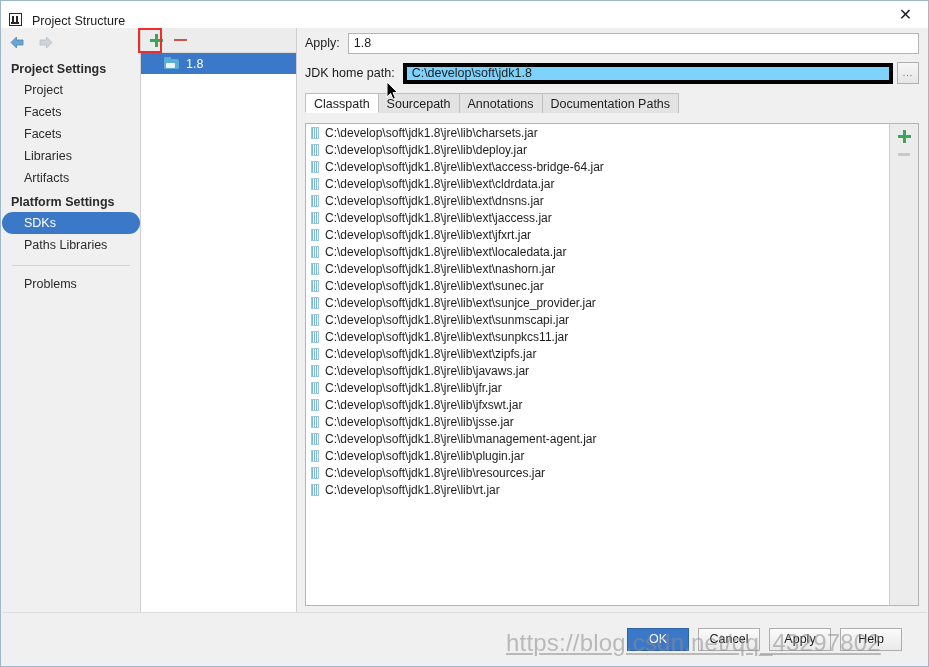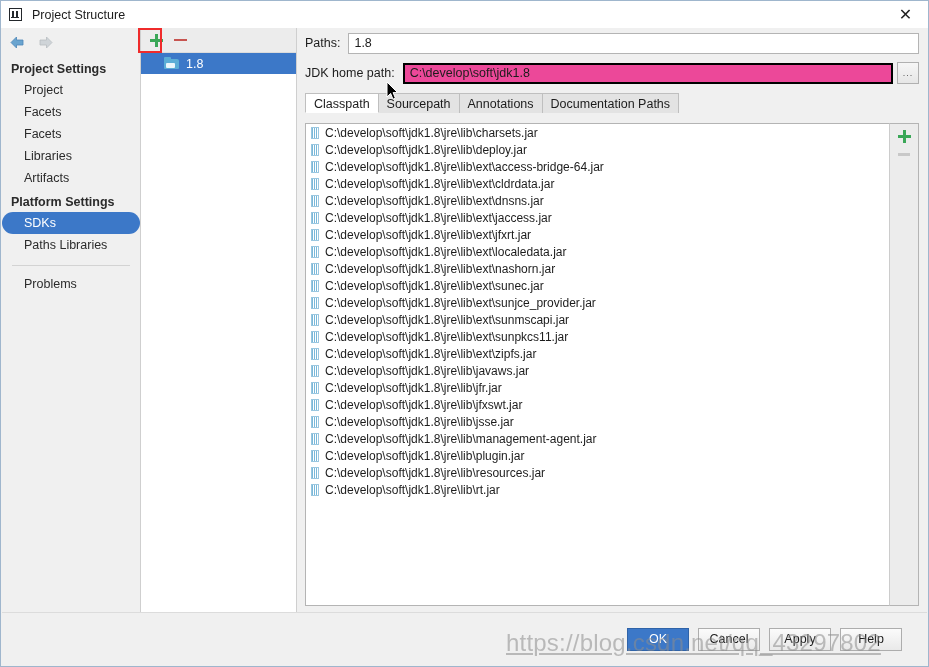--- a/index.html
+++ b/index.html
@@ -27,21 +27,21 @@
   }
 
   
   .titlebar {
     position: absolute;
     left: 0; top: 0;
     width: 927px;
     height: 27px;
     background: #ffffff;
     display: flex;
-    align-items: center;
+    align-items: flex-end;
     box-sizing: border-box;
   }
   .title-logo {
     width: 16px; height: 16px;
     margin-left: 7px;
     position: relative;
     flex: 0 0 auto;
   }
   .title-logo .box {
     position: absolute;
@@ -214,22 +214,22 @@
     background: #ffffff;
     border: 1px solid #b4b4b4;
     font-size: 12.5px;
     padding: 0 5px;
     margin-left: 8px;
     color: #1c1c1c;
     box-sizing: border-box;
     font-family: "Liberation Sans", sans-serif;
   }
   .text-input.readonly {
-    background: #ec4899;
-    border: 2px solid #000000;
+    background: #7dd3fc;
+    border: 4px solid #000000;
     color: #1c1c1c;
   }
   .browse-btn {
     width: 22px; height: 22px;
     margin-left: 4px;
     background: linear-gradient(#f6f6f6, #e6e6e6);
     border: 1px solid #b0b0b0;
     display: flex; align-items: center; justify-content: center;
     font-size: 9px;
     color: #555;
@@ -439,21 +439,21 @@
       </span>
       <span>1.8</span>
     </div>
   </div>
 
   <div class="redbox"></div>
 
   <div class="detail">
 
     <div class="field-row">
-      <span class="field-label">Paths:</span>
+      <span class="field-label">Apply:</span>
       <input class="text-input" type="text" value="1.8" style="">
     </div>
 
     <div class="field-row">
       <span class="field-label">JDK home path:</span>
       <input class="text-input readonly" type="text" value="C:\develop\soft\jdk1.8" style="">
       <div class="browse-btn">
         <span>...</span>
       </div>
     </div>

